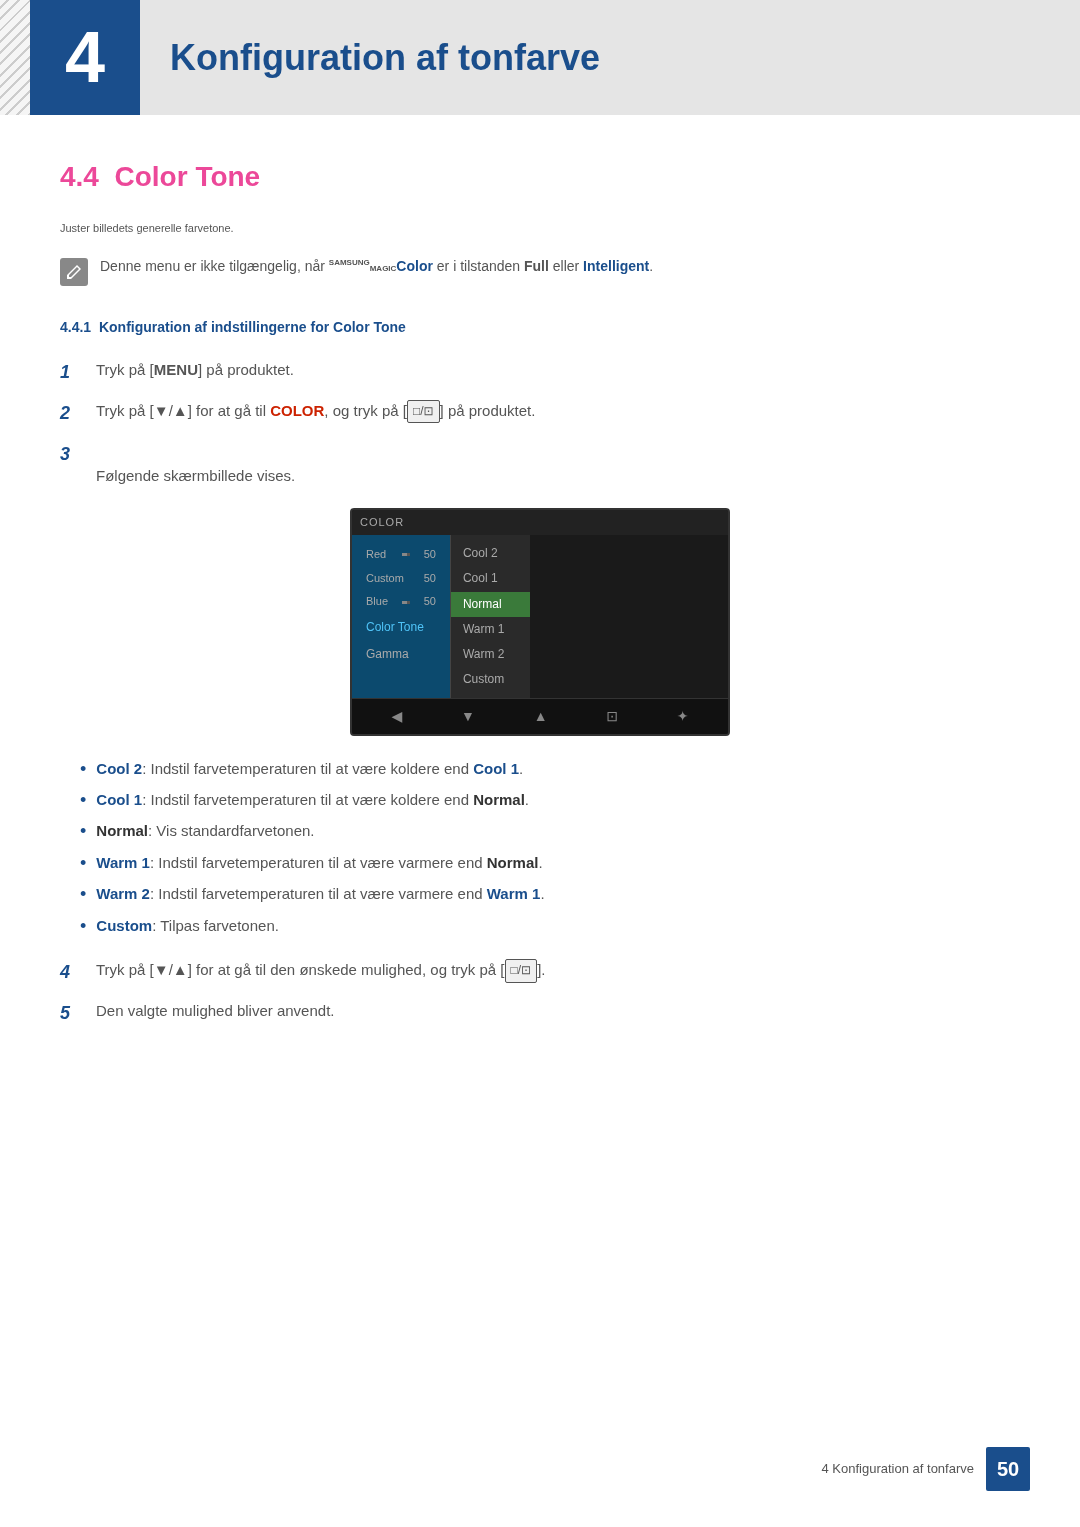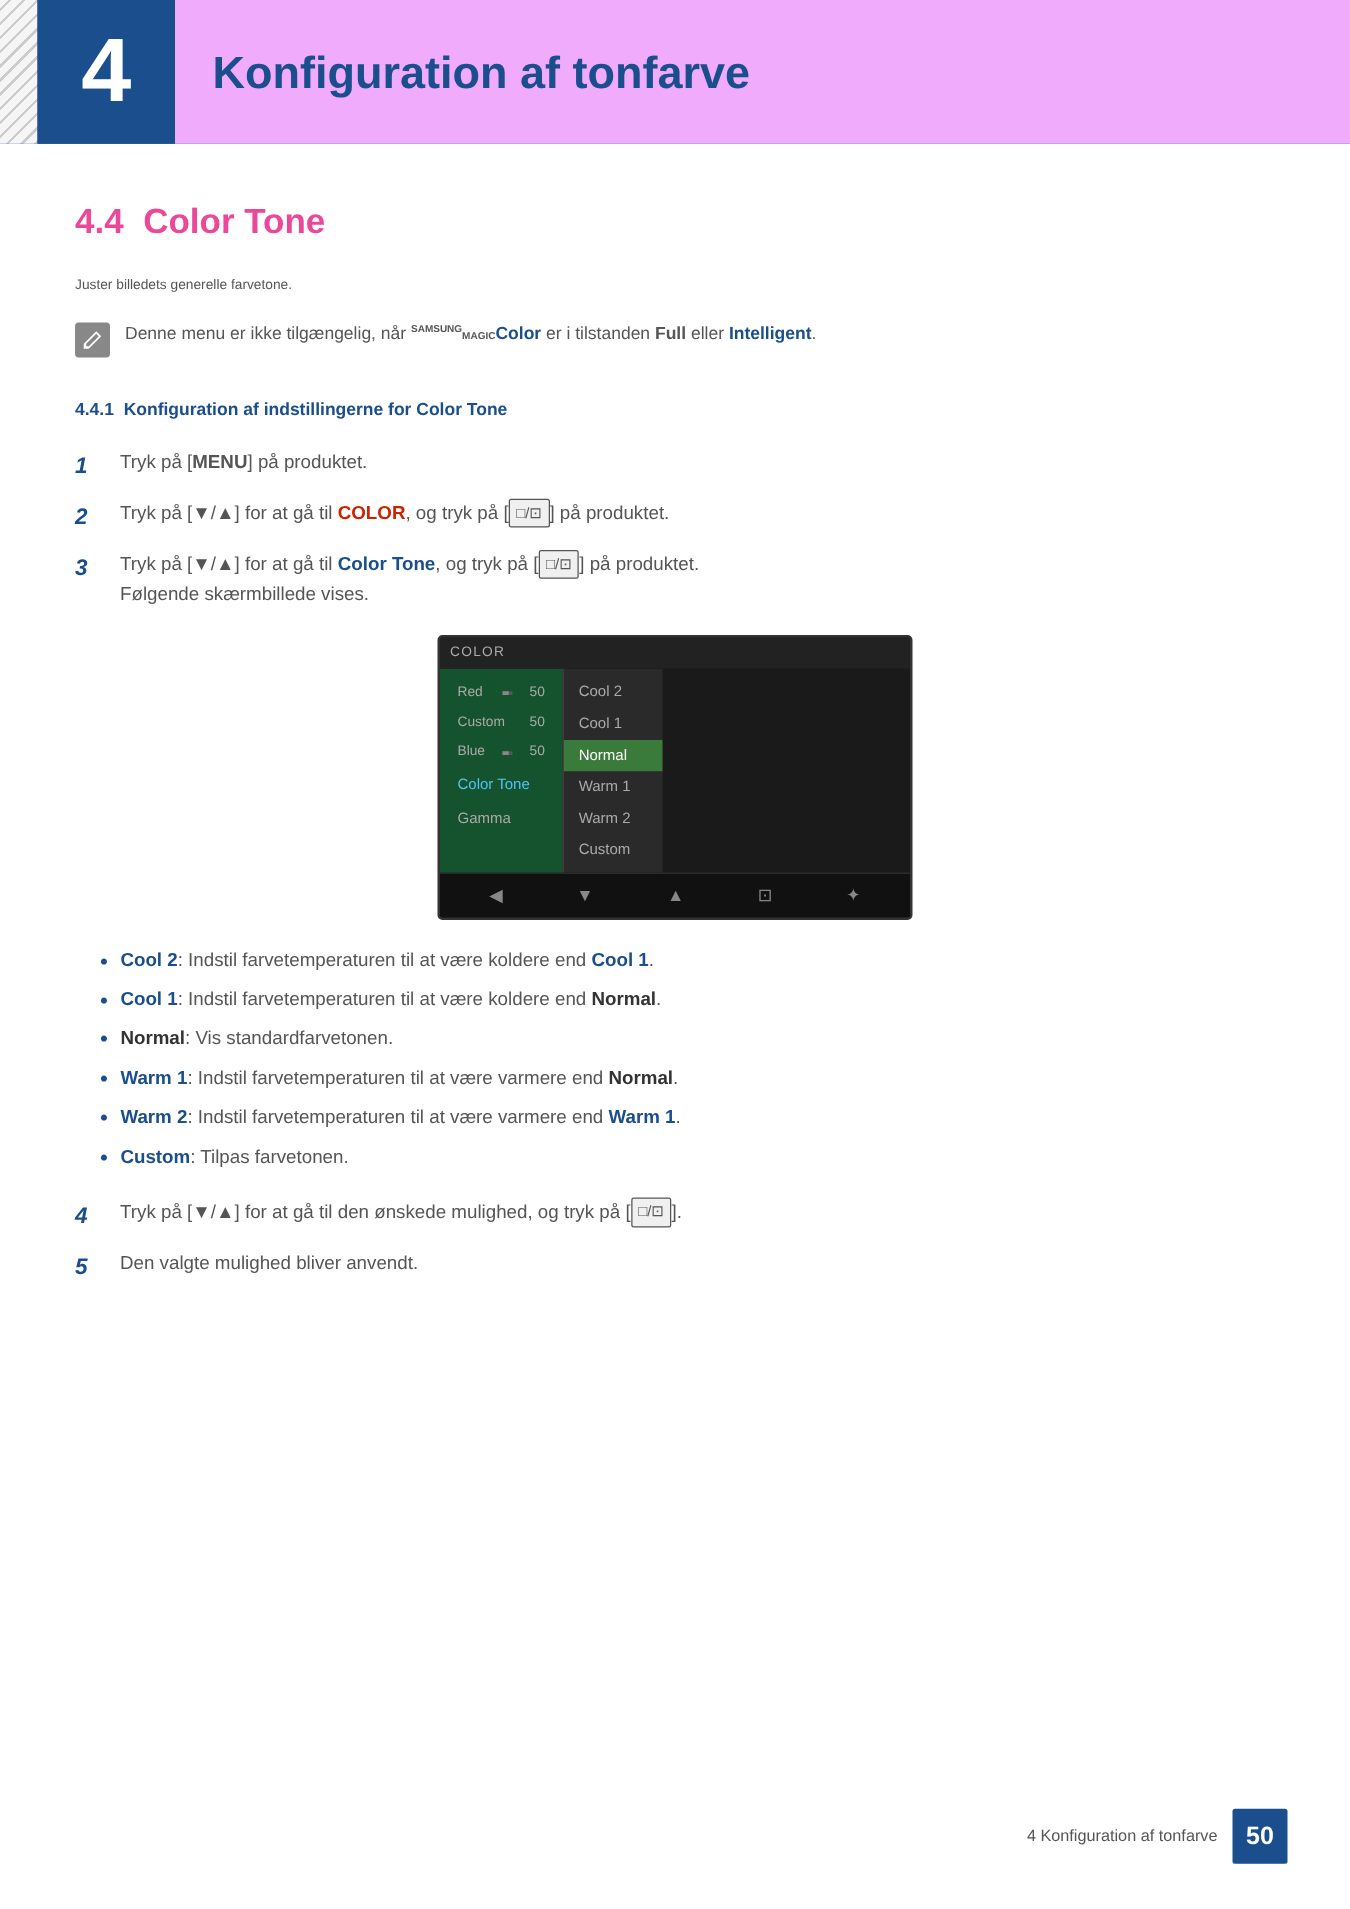--- a/index.html
+++ b/index.html
@@ -30,21 +30,21 @@
       font-weight: bold;
       width: 110px;
       min-height: 100px;
       display: flex;
       align-items: center;
       justify-content: center;
       position: relative;
     }
 
     .chapter-title-area {
-      background: #f0abfc;
+      background: #e5e5e5;
       flex: 1;
       display: flex;
       align-items: center;
       padding-left: 30px;
     }
 
     .chapter-title {
       color: #1a4e8c;
       font-size: 36px;
       font-weight: bold;
@@ -187,21 +187,21 @@
       letter-spacing: 1px;
     }
 
     .monitor-content {
       background: #1a1a1a;
       display: flex;
       padding: 0;
     }
 
     .menu-left {
-      background: #14532d;
+      background: #0c4a6e;
       padding: 8px 0;
       min-width: 90px;
     }
 
     .menu-item {
       padding: 4px 14px;
       font-size: 12px;
       color: #aaa;
       cursor: default;
     }
@@ -382,23 +382,20 @@
       <li class="step-item">
         <span class="step-number">2</span>
         <span class="step-text">
           Tryk på [▼/▲] for at gå til <span class="color-red">COLOR</span>, og tryk på [<span class="btn-icon">□/⊡</span>] på produktet.
         </span>
       </li>
 
       <li class="step-item">
         <span class="step-number">3</span>
         <div>
-          <span class="step-text">
-            Tryk på [▼/▲] for at gå til <span class="color-blue" style="font-weight:bold;">Color Tone</span>, og tryk på [<span class="btn-icon">□/⊡</span>] på produktet.
-          </span>
           <br>
           <span class="step-text">Følgende skærmbillede vises.</span>
         </div>
       </li>
 
     </ol>
 
     <div class="monitor-screenshot">
       <div class="monitor-outer">
 

